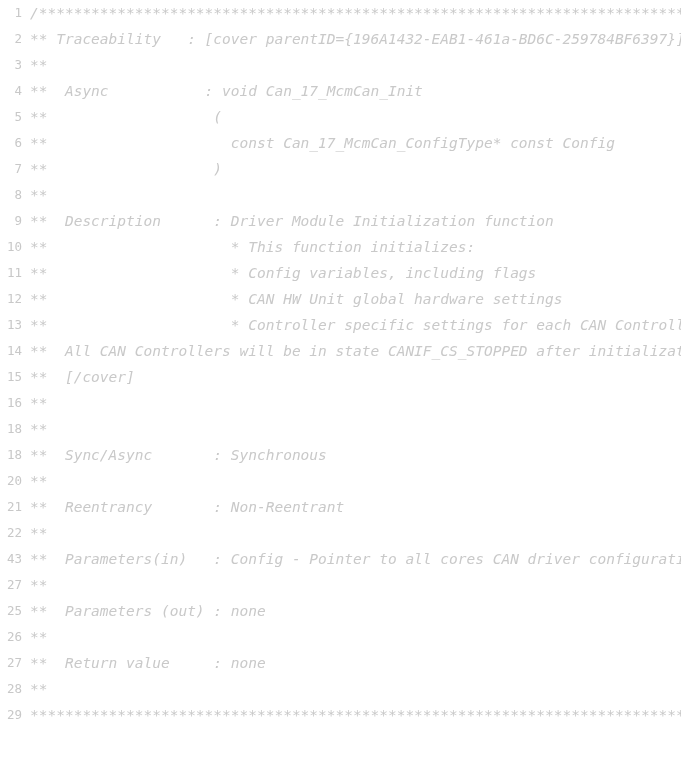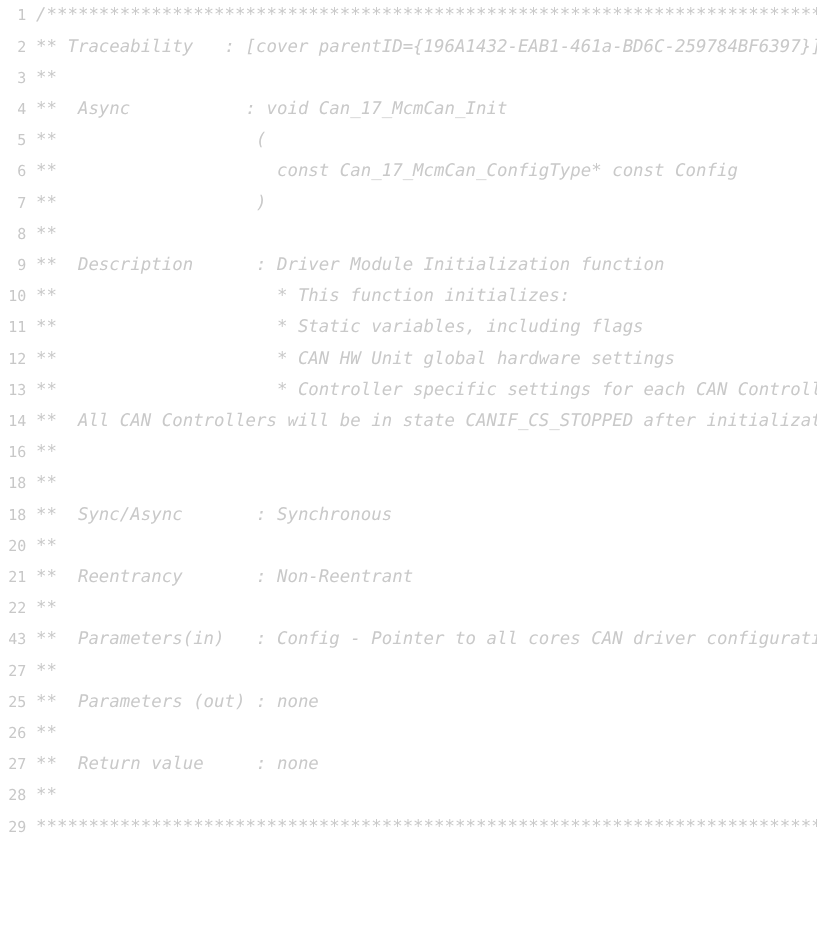--- a/index.html
+++ b/index.html
@@ -57,24 +57,25 @@
     <div class="code-row"><span class="line-number">1</span><span class="code-text">/*********************************************************************************</span></div>
     <div class="code-row"><span class="line-number">2</span><span class="code-text">** Traceability   : [cover parentID={196A1432-EAB1-461a-BD6C-259784BF6397}]</span></div>
     <div class="code-row"><span class="line-number">3</span><span class="code-text">**</span></div>
     <div class="code-row"><span class="line-number">4</span><span class="code-text">**  Async           : void Can_17_McmCan_Init</span></div>
     <div class="code-row"><span class="line-number">5</span><span class="code-text">**                   (</span></div>
     <div class="code-row"><span class="line-number">6</span><span class="code-text">**                     const Can_17_McmCan_ConfigType* const Config</span></div>
     <div class="code-row"><span class="line-number">7</span><span class="code-text">**                   )</span></div>
     <div class="code-row"><span class="line-number">8</span><span class="code-text">**</span></div>
     <div class="code-row"><span class="line-number">9</span><span class="code-text">**  Description      : Driver Module Initialization function</span></div>
     <div class="code-row"><span class="line-number">10</span><span class="code-text">**                     * This function initializes:</span></div>
-    <div class="code-row"><span class="line-number">11</span><span class="code-text">**                     * Static variables, including flags</span></div>
+    <div class="code-row"><span class="line-number">11</span><span class="code-text">**                     * Config variables, including flags</span></div>
     <div class="code-row"><span class="line-number">12</span><span class="code-text">**                     * CAN HW Unit global hardware settings</span></div>
     <div class="code-row"><span class="line-number">13</span><span class="code-text">**                     * Controller specific settings for each CAN Controller</span></div>
     <div class="code-row"><span class="line-number">14</span><span class="code-text">**  All CAN Controllers will be in state CANIF_CS_STOPPED after initialization</span></div>
+    <div class="code-row"><span class="line-number">15</span><span class="code-text">**  [/cover]</span></div>
     <div class="code-row"><span class="line-number">16</span><span class="code-text">**</span></div>
     <div class="code-row"><span class="line-number">18</span><span class="code-text">**</span></div>
     <div class="code-row"><span class="line-number">18</span><span class="code-text">**  Sync/Async       : Synchronous</span></div>
     <div class="code-row"><span class="line-number">20</span><span class="code-text">**</span></div>
     <div class="code-row"><span class="line-number">21</span><span class="code-text">**  Reentrancy       : Non-Reentrant</span></div>
     <div class="code-row"><span class="line-number">22</span><span class="code-text">**</span></div>
     <div class="code-row"><span class="line-number">43</span><span class="code-text">**  Parameters(in)   : Config - Pointer to all cores CAN driver configuration</span></div>
     <div class="code-row"><span class="line-number">27</span><span class="code-text">**</span></div>
     <div class="code-row"><span class="line-number">25</span><span class="code-text">**  Parameters (out) : none</span></div>
     <div class="code-row"><span class="line-number">26</span><span class="code-text">**</span></div>

